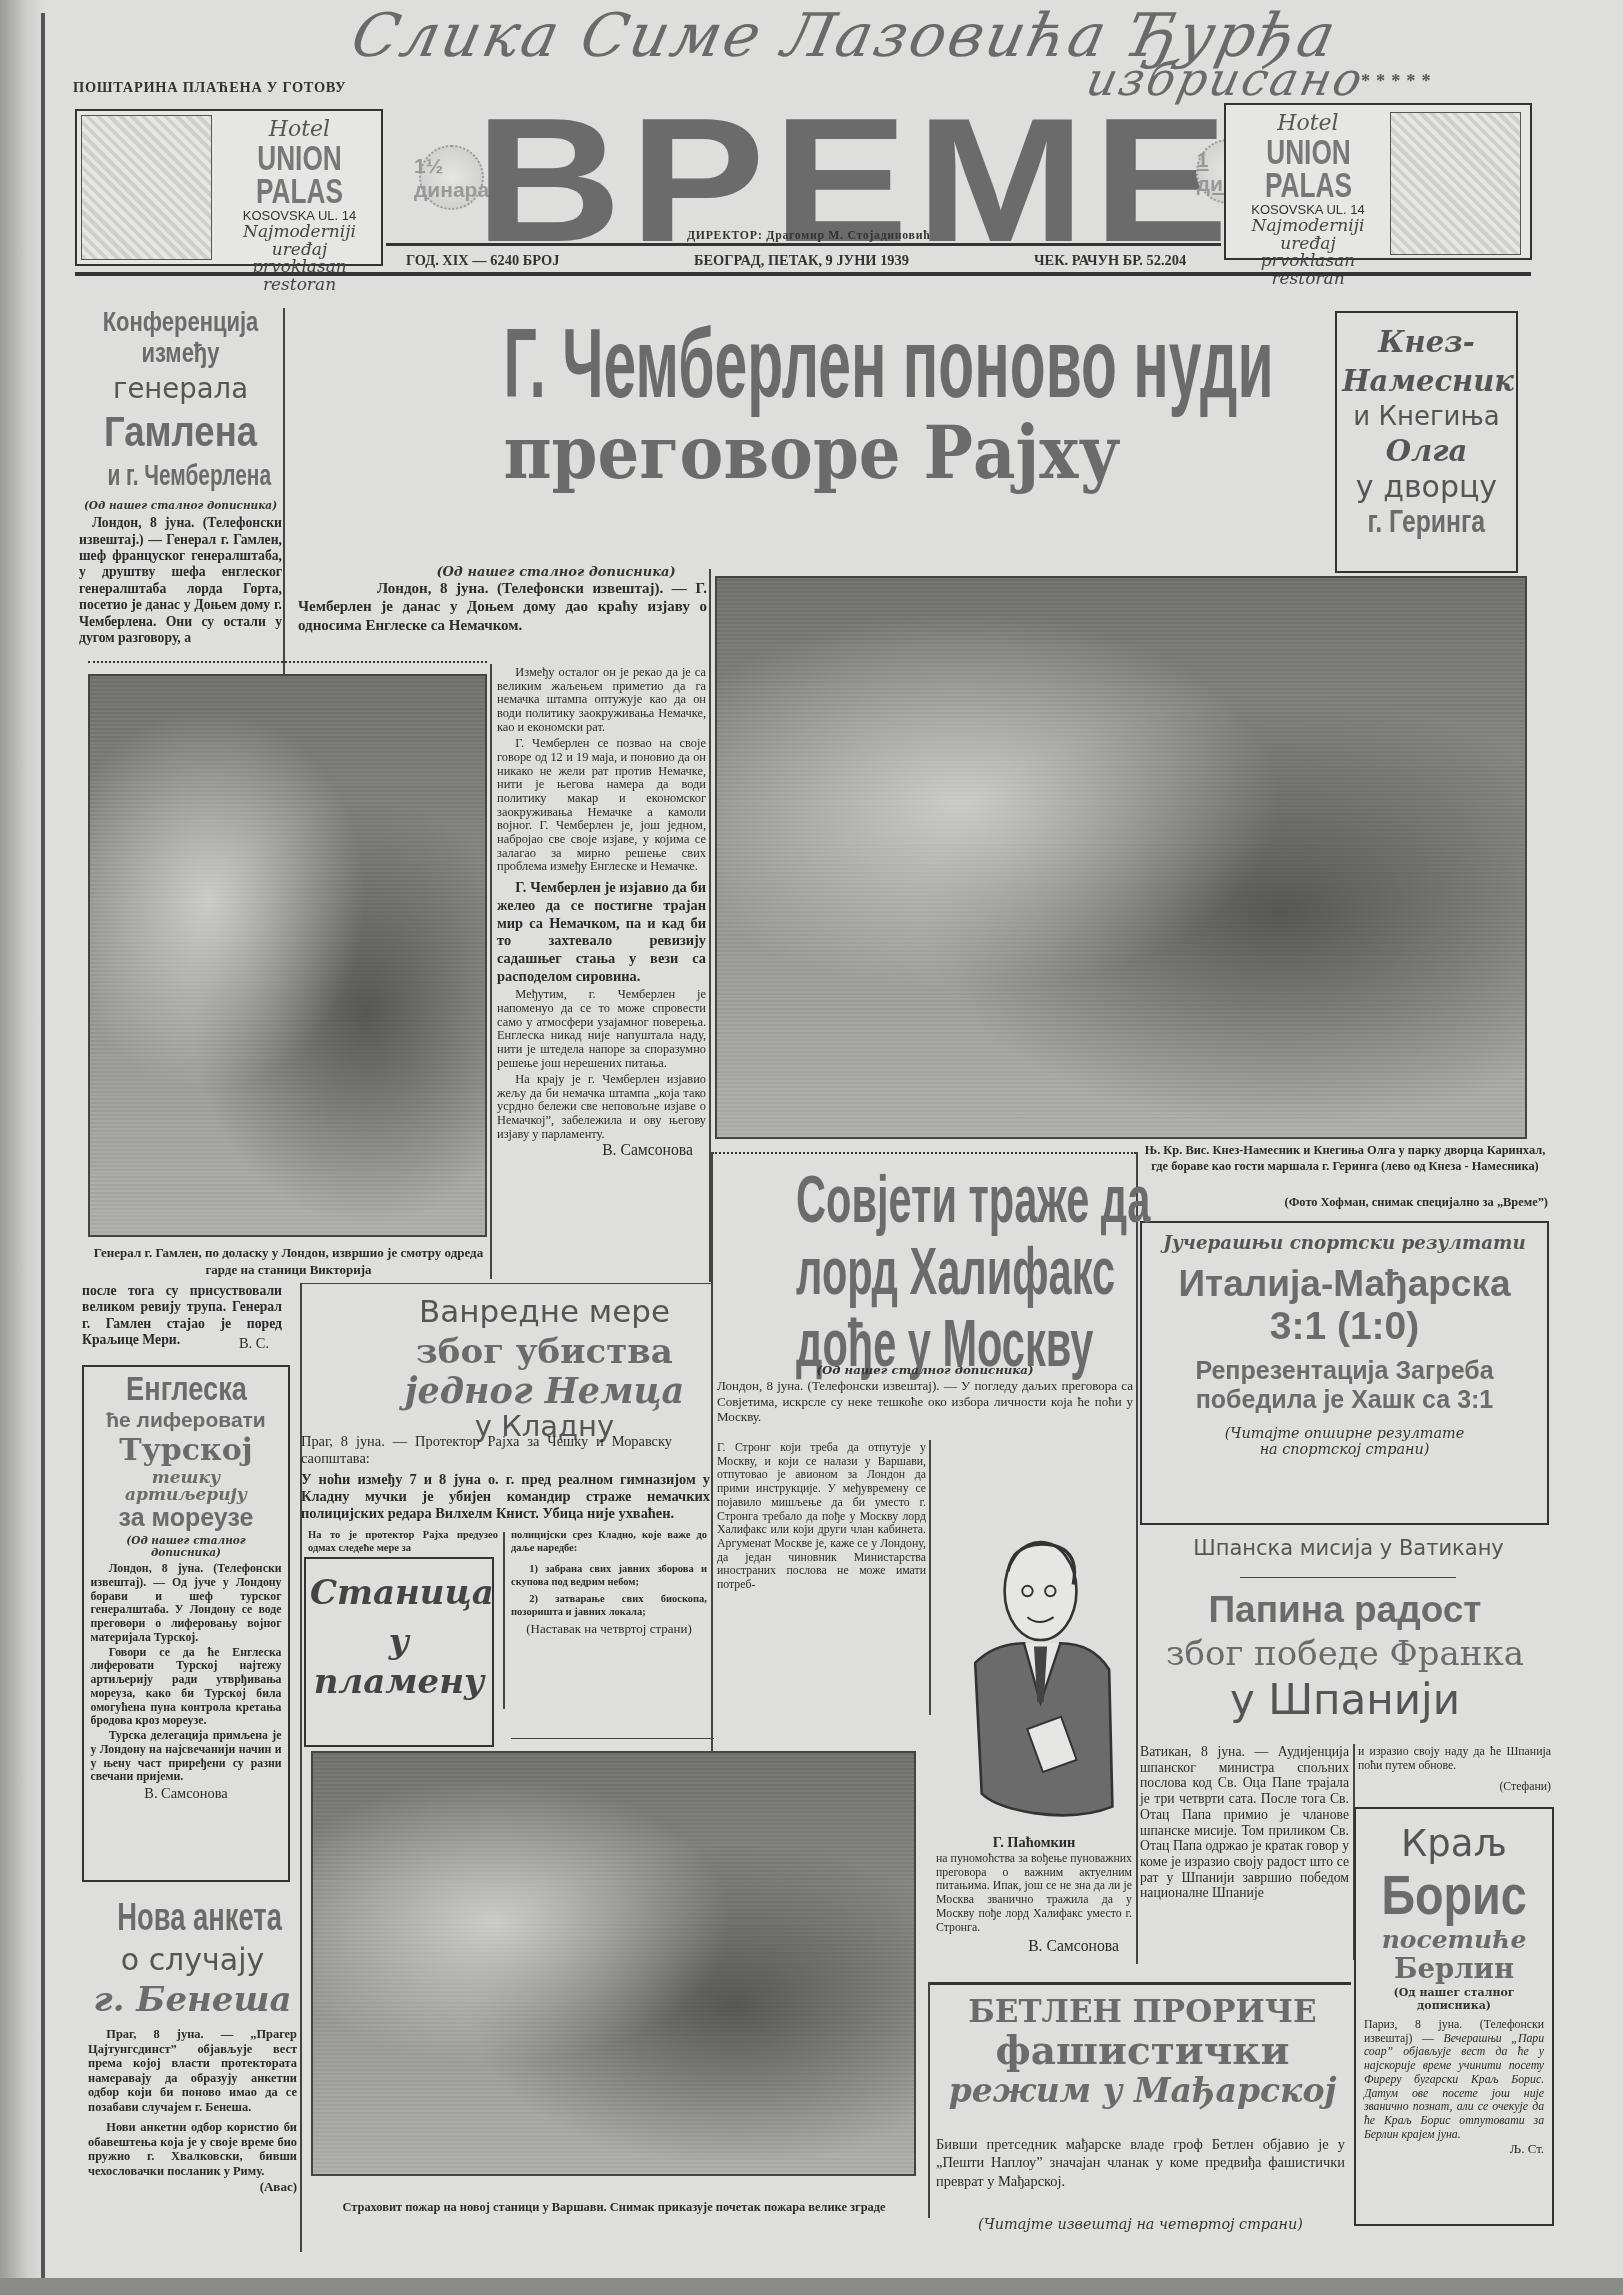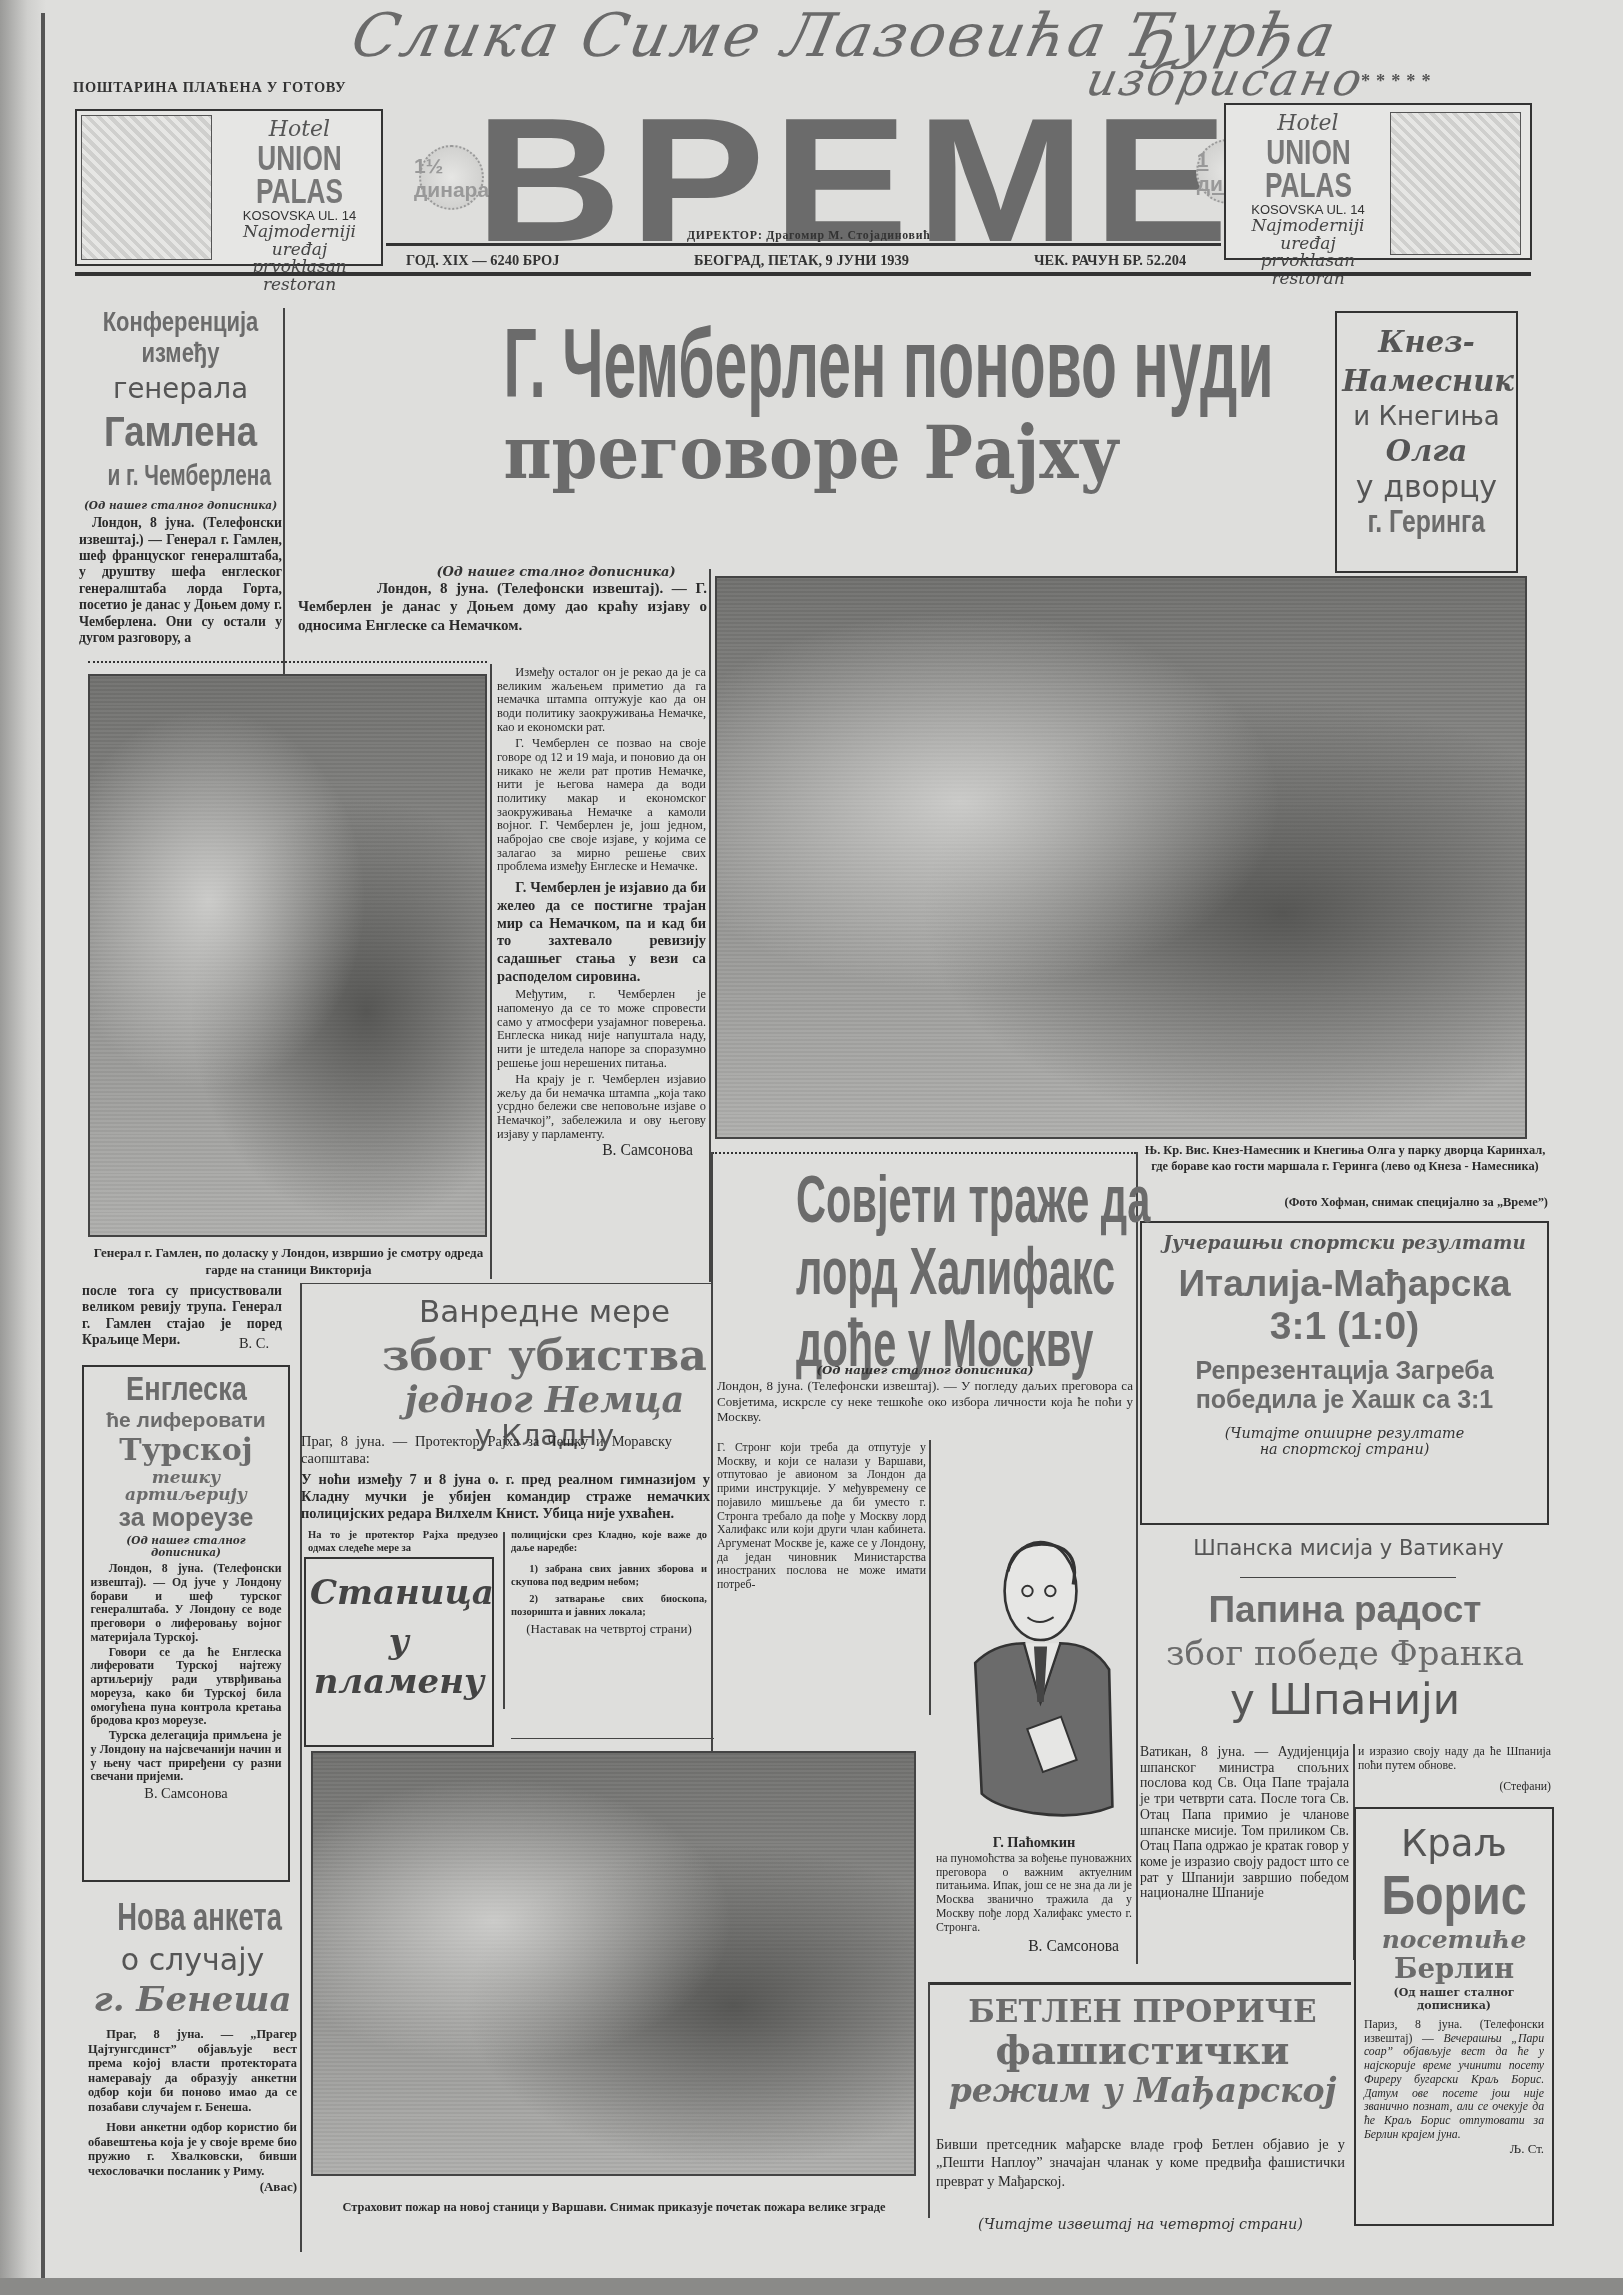--- a/index.html
+++ b/index.html
@@ -236,21 +236,21 @@
       <rect x="150" y="290" width="55" height="70" fill="#e6e6e4" stroke="#333" stroke-width="3" transform="rotate(-20 177 325)"></rect>
     </svg>
   </div>
   <div class="abs caption" style="left:936px;top:1833px;width:196px;font-size:14.4px;font-family:Liberation Serif, serif;">Г. Паћомкин</div>
   <div class="abs body" style="left:936px;top:1852px;width:196px;font-size:11.8px;line-height:13.7px;">на пуномоћства за вођење пуноважних преговора о важним актуелним питањима. Ипак, још се не зна да ли је Москва званично тражила да у Москву пође лорд Халифакс уместо г. Стронга.</div>
   <div class="abs sig" style="left:936px;top:1937px;width:196px;font-size:15.7px;">В. Самсонова</div>
 
   <div class="hr-thin" style="left:301px;top:1283px;width:412px;"></div>
   <div class="abs" style="left:301px;top:1296px;width:487px;">
     <div class="headline-light" style="font-size:31px;">Ванредне мере</div>
-    <div class="headline-serif" style="font-size:43px;margin-top:6.5px;">због убиства</div>
+    <div class="headline-serif" style="font-size:34px;margin-top:6.5px;">због убиства</div>
     <div class="headline-italic" style="font-size:35px;margin-top:5.2px;">једног Немца</div>
     <div class="headline-light" style="font-size:29px;margin-top:3.9px;">у Кладну</div>
   </div>
   <div class="abs body" style="left:301px;top:1433px;width:371px;font-size:14.4px;line-height:17px;">Праг, 8 јуна. — Протектор Рајха за Чешку и Моравску саопштава:</div>
   <div class="abs body bold" style="left:301px;top:1471px;width:409px;font-size:14.4px;line-height:17px;">У ноћи између 7 и 8 јуна о. г. пред реалном гимназијом у Кладну мучки је убијен командир страже немачких полицијских редара Вилхелм Книст. Убица није ухваћен.</div>
   <div class="abs body bold" style="left:308px;top:1528px;width:190px;font-size:10.5px;line-height:13px;">На то је протектор Рајха предузео одмах следеће мере за</div>
   <div class="vr" style="left:503px;top:1532px;height:177px;"></div>
   <div class="abs body bold" style="left:511px;top:1528px;width:196px;font-size:10.5px;line-height:13px;">
     <div>полицијски срез Кладно, које важе до даље наредбе:</div>
     <p style="margin-top:7.9px;">1) забрана свих јавних зборова и скупова под ведрим небом;</p>

